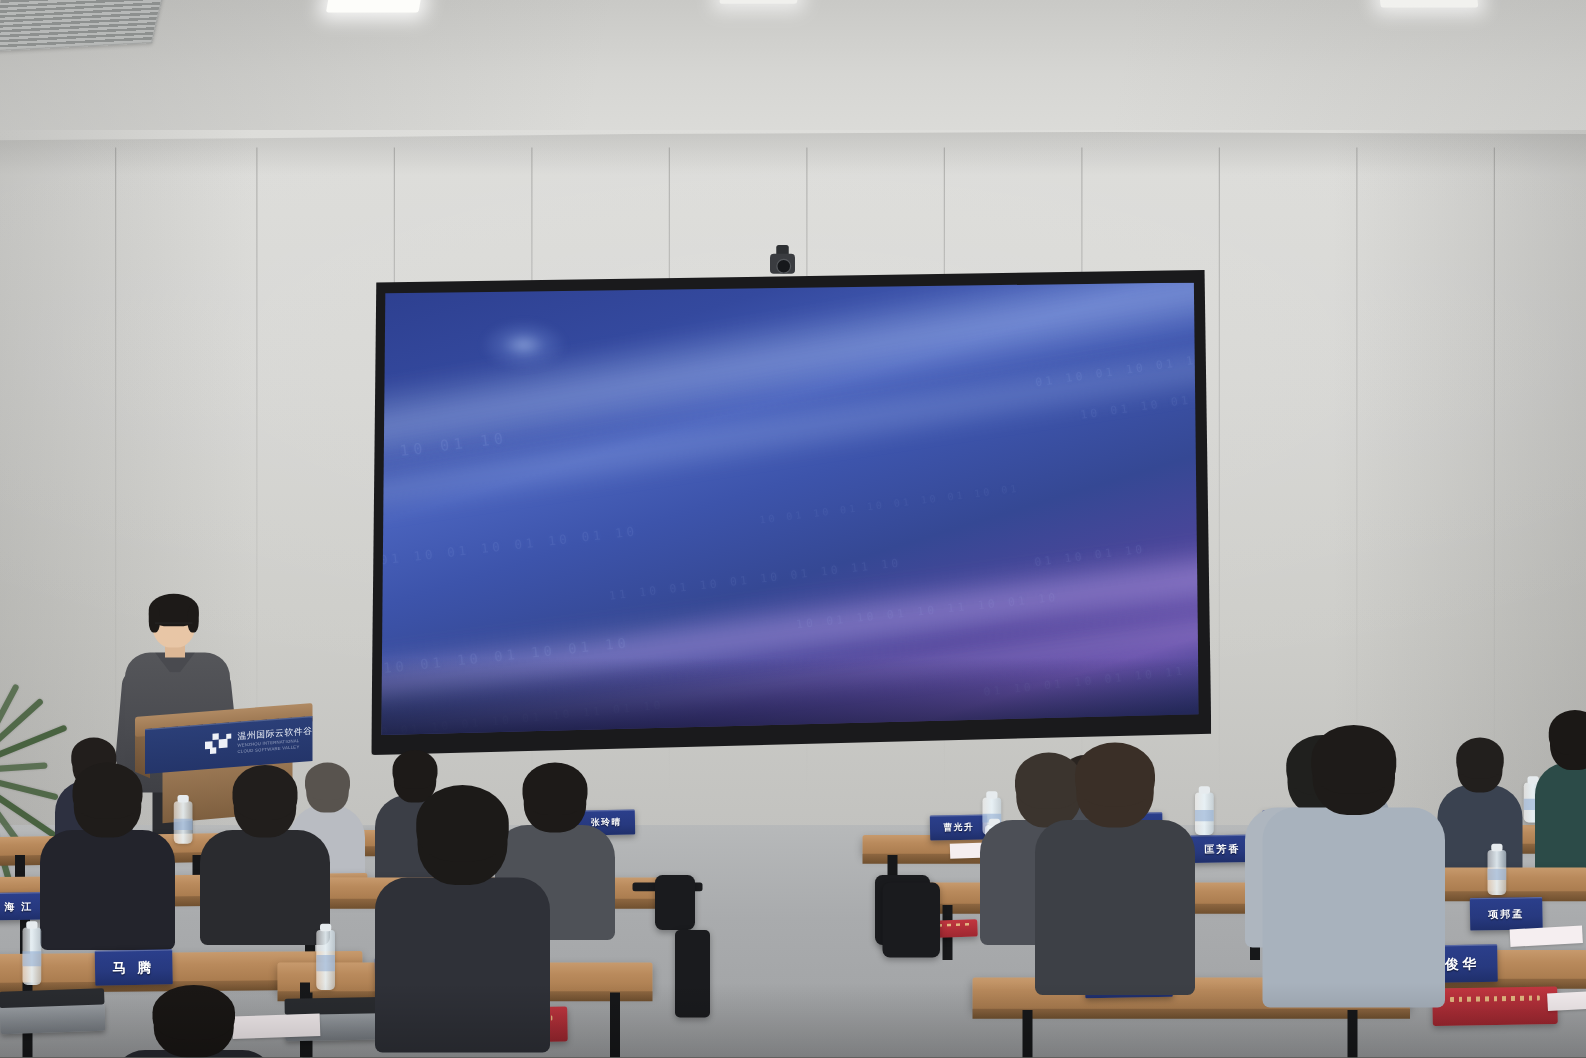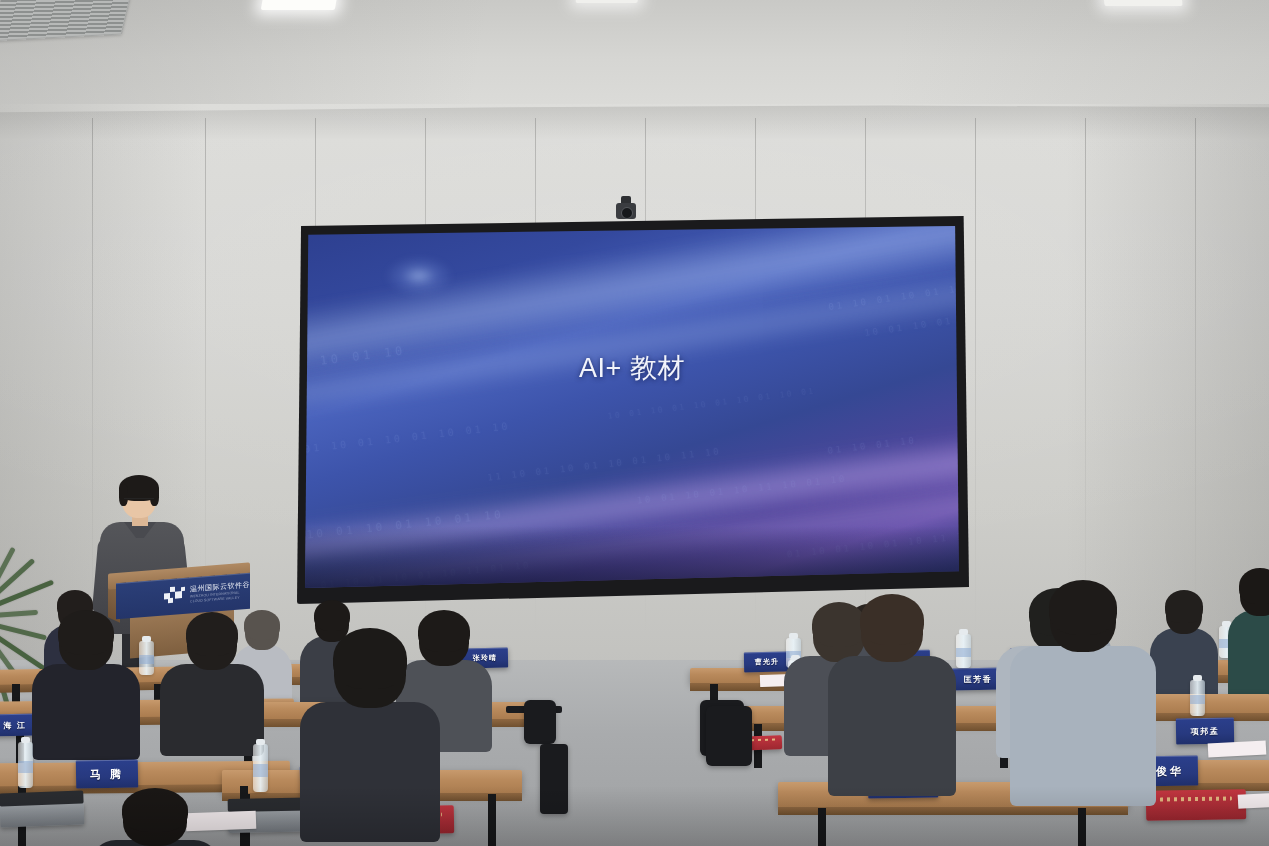--- a/index.html
+++ b/index.html
@@ -306,21 +306,20 @@
           <div class="binrow" style="top: 180px; left: -30px; font-size: 10px; opacity: 0.28; transform: rotate(-6.5deg);">10 01 10 01 10 01 10 01 10</div>
           <div class="binrow" style="top: 206px; left: 180px; font-size: 9px; opacity: 0.24; transform: rotate(-6.5deg);">11 10 01 10 01 10 01 10 11 10</div>
           <div class="binrow" style="top: 232px; left: 330px; font-size: 9px; opacity: 0.22; transform: rotate(-6deg);">10 01 10 01 10 11 10 01 10</div>
           <div class="binrow" style="top: 268px; left: -30px; font-size: 11px; opacity: 0.3; transform: rotate(-6deg);">01 10 01 10 01 10 01 10</div>
           <div class="binrow" style="top: 286px; left: 480px; font-size: 9px; opacity: 0.22; transform: rotate(-6deg);">01 10 01 10 01 10 11 10 01 10</div>
           <div class="binrow" style="top: 322px; left: -10px; font-size: 9px; opacity: 0.18; transform: rotate(-5.5deg);">10 01 10 01 10 01 10 11 01 10</div>
           <div class="binrow" style="top: 176px; left: 520px; font-size: 9px; opacity: 0.26; transform: rotate(-7deg);">01 10 01 10</div>
         </div>
       <div class="screen-dark-bottom"></div>
 
-      <div class="screen-title-main">AI+ 教材</div>
     </div>
   </div>
 
   <div class="plant">
       <div class="frond" style="top: 66px; left: 2px; transform: rotate(-62deg); width: 46px; opacity: 0.75;"></div>
       <div class="frond" style="top: 75px; left: 2px; transform: rotate(-42deg); width: 56px; opacity: 0.83;"></div>
       <div class="frond" style="top: 84px; left: 2px; transform: rotate(-22deg); width: 66px; opacity: 0.91;"></div>
       <div class="frond" style="top: 93px; left: 2px; transform: rotate(-4deg); width: 46px; opacity: 0.75;"></div>
       <div class="frond" style="top: 102px; left: 2px; transform: rotate(14deg); width: 56px; opacity: 0.83;"></div>
       <div class="frond" style="top: 111px; left: 2px; transform: rotate(34deg); width: 66px; opacity: 0.91;"></div>

